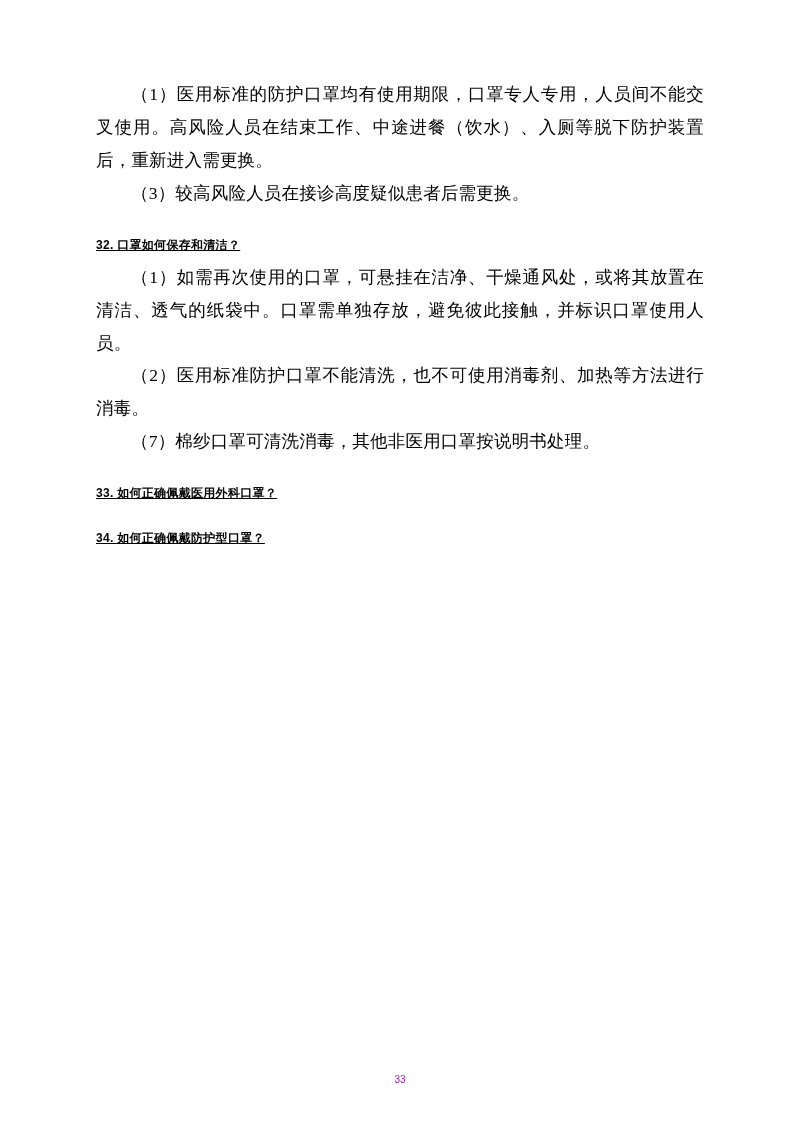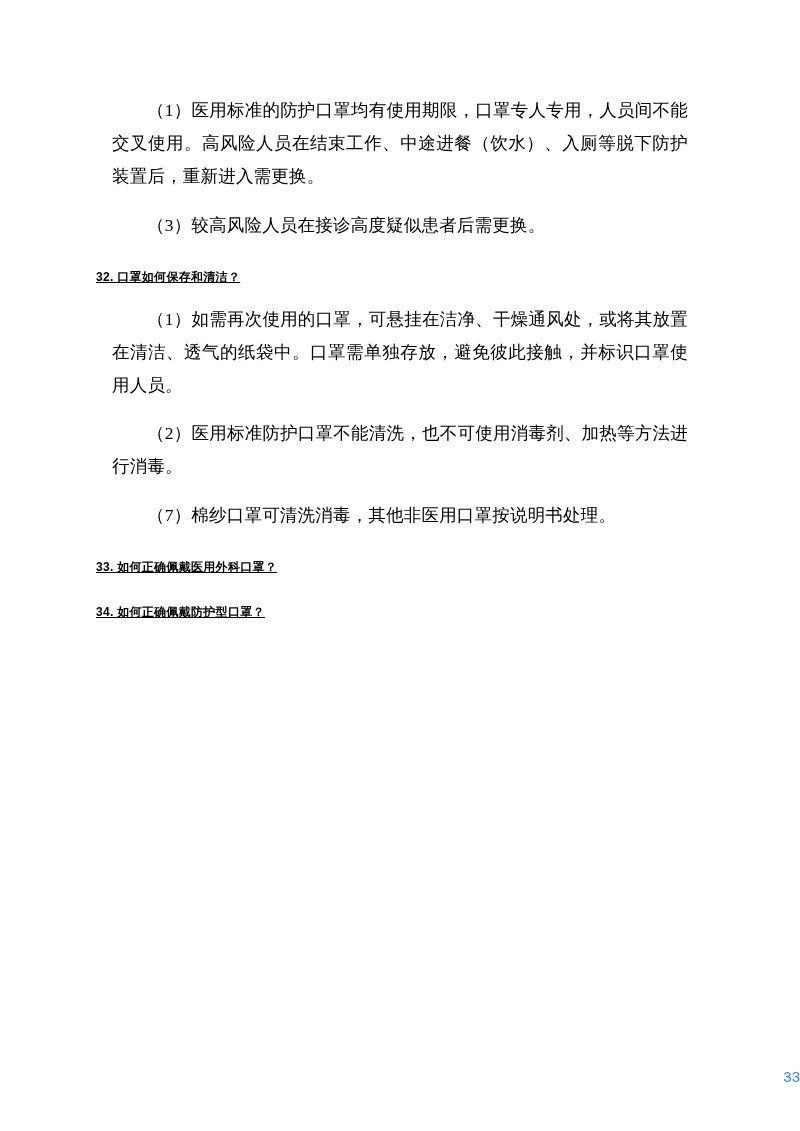--- a/index.html
+++ b/index.html
@@ -20,45 +20,45 @@
     padding: 78px 96px 40px 96px;
     overflow: hidden;
   }
   .doc-body {
     font-size: 17.5px;
     line-height: 1.88;
     color: #000000;
     text-align: justify;
   }
   p.para {
-    margin: 16px;
+    margin: 0;
     text-indent: 2em;
     letter-spacing: 0.2px;
   }
   h2.heading {
     margin: 26px 0 6px 0;
     font-size: 12px;
     font-weight: bold;
     font-family: "Liberation Sans", sans-serif;
     letter-spacing: 0.3px;
     line-height: 1.6;
     text-decoration: underline;
   }
   h2.heading.tight {
     margin-bottom: 8px;
   }
   .page-number {
     position: absolute;
     left: 0;
     right: 0;
     bottom: 46px;
-    text-align: right;
-    font-size: 15px;
+    text-align: center;
+    font-size: 10px;
     font-family: "Liberation Sans", sans-serif;
-    color: #3b82f6;
+    color: #a21caf;
   }
 </style>
 </head>
 <body>
 
 <div class="page">
   <div class="doc-body">
 
     <p class="para">（1）医用标准的防护口罩均有使用期限，口罩专人专用，人员间不能交叉使用。高风险人员在结束工作、中途进餐（饮水）、入厕等脱下防护装置后，重新进入需更换。</p>
     <p class="para">（3）较高风险人员在接诊高度疑似患者后需更换。</p>

